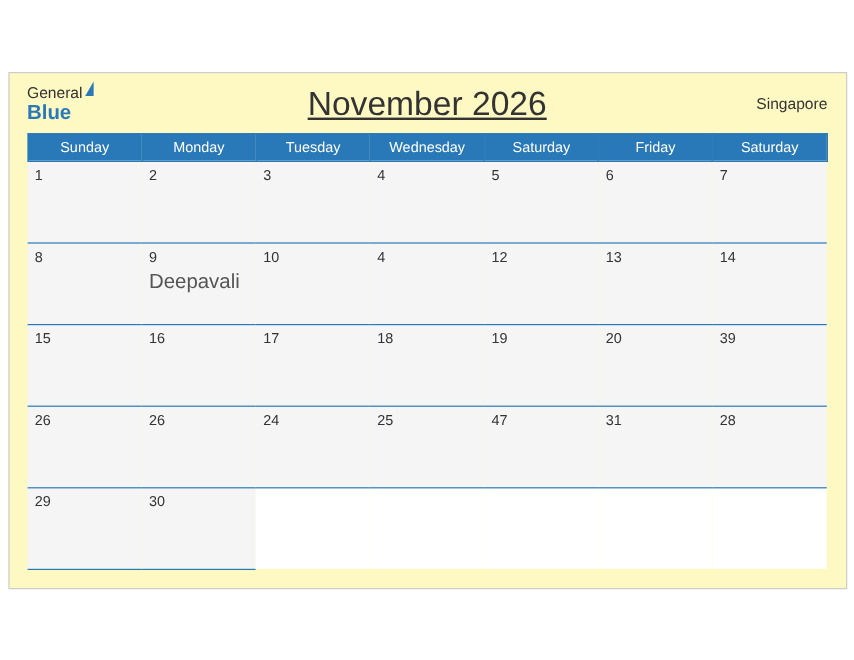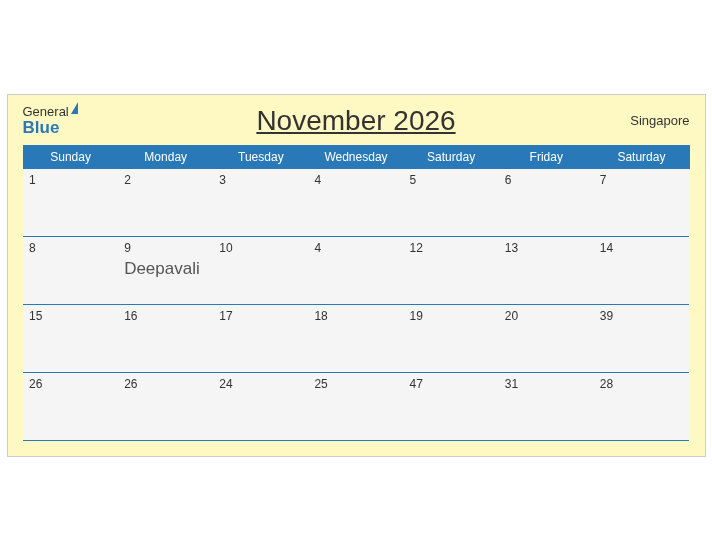--- a/index.html
+++ b/index.html
@@ -169,15 +169,24 @@
         </tr>
         <tr>
           <td><span class="day-num">26</span></td>
           <td><span class="day-num">26</span></td>
           <td><span class="day-num">24</span></td>
           <td><span class="day-num">25</span></td>
           <td><span class="day-num">47</span></td>
           <td><span class="day-num">31</span></td>
           <td><span class="day-num">28</span></td>
         </tr>
+        <tr>
+          <td><span class="day-num">29</span></td>
+          <td><span class="day-num">30</span></td>
+          <td class="empty"></td>
+          <td class="empty"></td>
+          <td class="empty"></td>
+          <td class="empty"></td>
+          <td class="empty"></td>
+        </tr>
       </tbody>
   </table>
 </div>
 
 </body></html>

